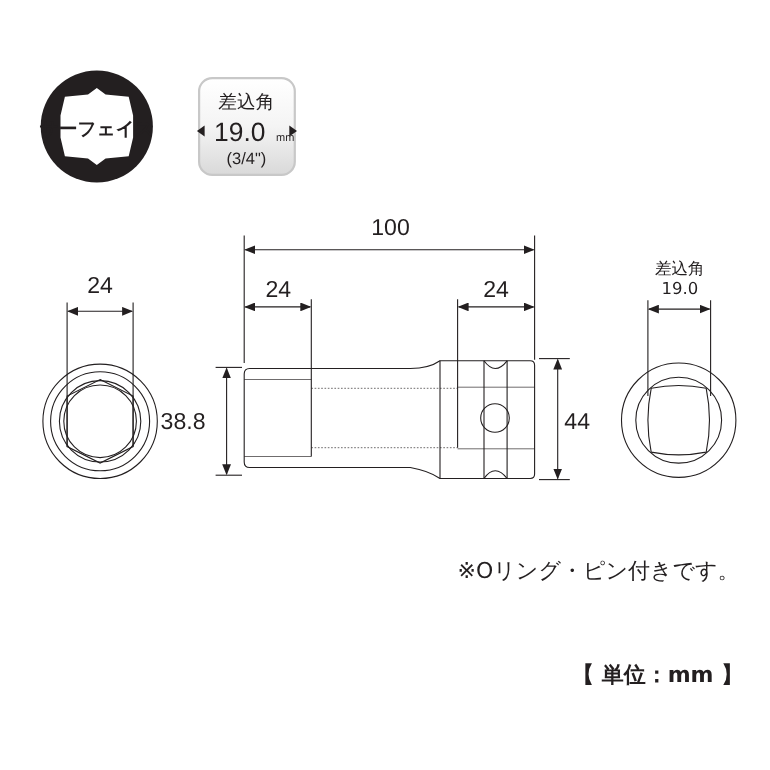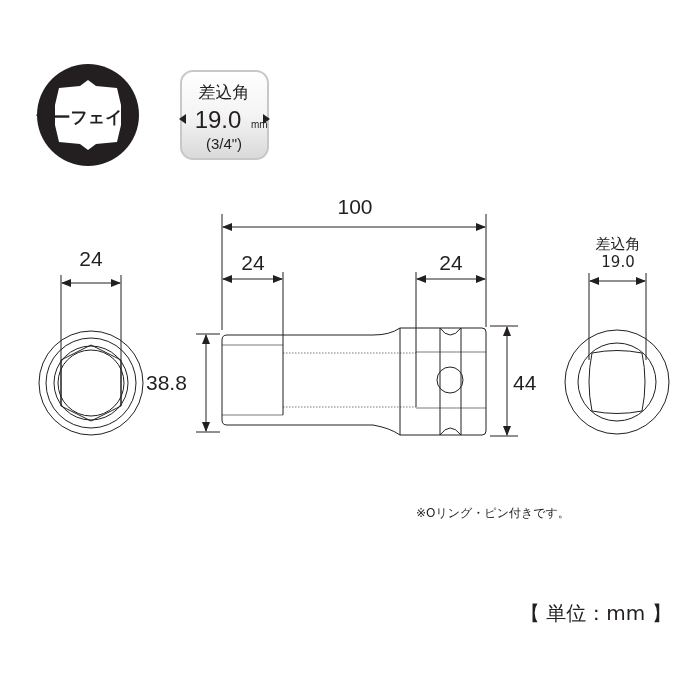--- a/index.html
+++ b/index.html
@@ -1,21 +1,21 @@
 <!DOCTYPE html>
 <html><head>
 <meta charset="utf-8">
 <style>
   html, body { margin:0; padding:0; background:#ffffff; }
   body { width:700px; height:700px; position:relative; overflow:hidden; font-family:"DejaVu Sans", sans-serif; }
   svg { position:absolute; left:0; top:0; }
   .dim { font-family:"Liberation Sans", sans-serif; font-size:21px; fill:#231f20; }
   .dimsm { font-family:"DejaVu Sans", sans-serif; font-size:15px; fill:#231f20; }
-  .note { position:absolute; left:416px; top:505px; font-size:12px; color:#231f20; font-family:"DejaVu Sans", sans-serif; white-space:nowrap; }
-  .unit { position:absolute; left:520px; top:600px; font-size:20px; font-weight:normal; color:#231f20; font-family:"DejaVu Sans", sans-serif; white-space:nowrap; }
+  .note { position:absolute; left:416px; top:505px; font-size:20px; color:#231f20; font-family:"DejaVu Sans", sans-serif; white-space:nowrap; }
+  .unit { position:absolute; left:520px; top:600px; font-size:20px; font-weight:bold; color:#231f20; font-family:"DejaVu Sans", sans-serif; white-space:nowrap; }
 </style>
 </head>
 <body>
 
 <svg width="700" height="700" viewBox="0 0 700 700">
   <defs>
     <marker id="arr" markerWidth="10" markerHeight="8" refX="9" refY="4" orient="auto" markerUnits="userSpaceOnUse">
       <path d="M0,0 L10,4 L0,8 Z" fill="#231f20"></path>
     </marker>
     <marker id="arrs" markerWidth="10" markerHeight="8" refX="1" refY="4" orient="auto" markerUnits="userSpaceOnUse">

